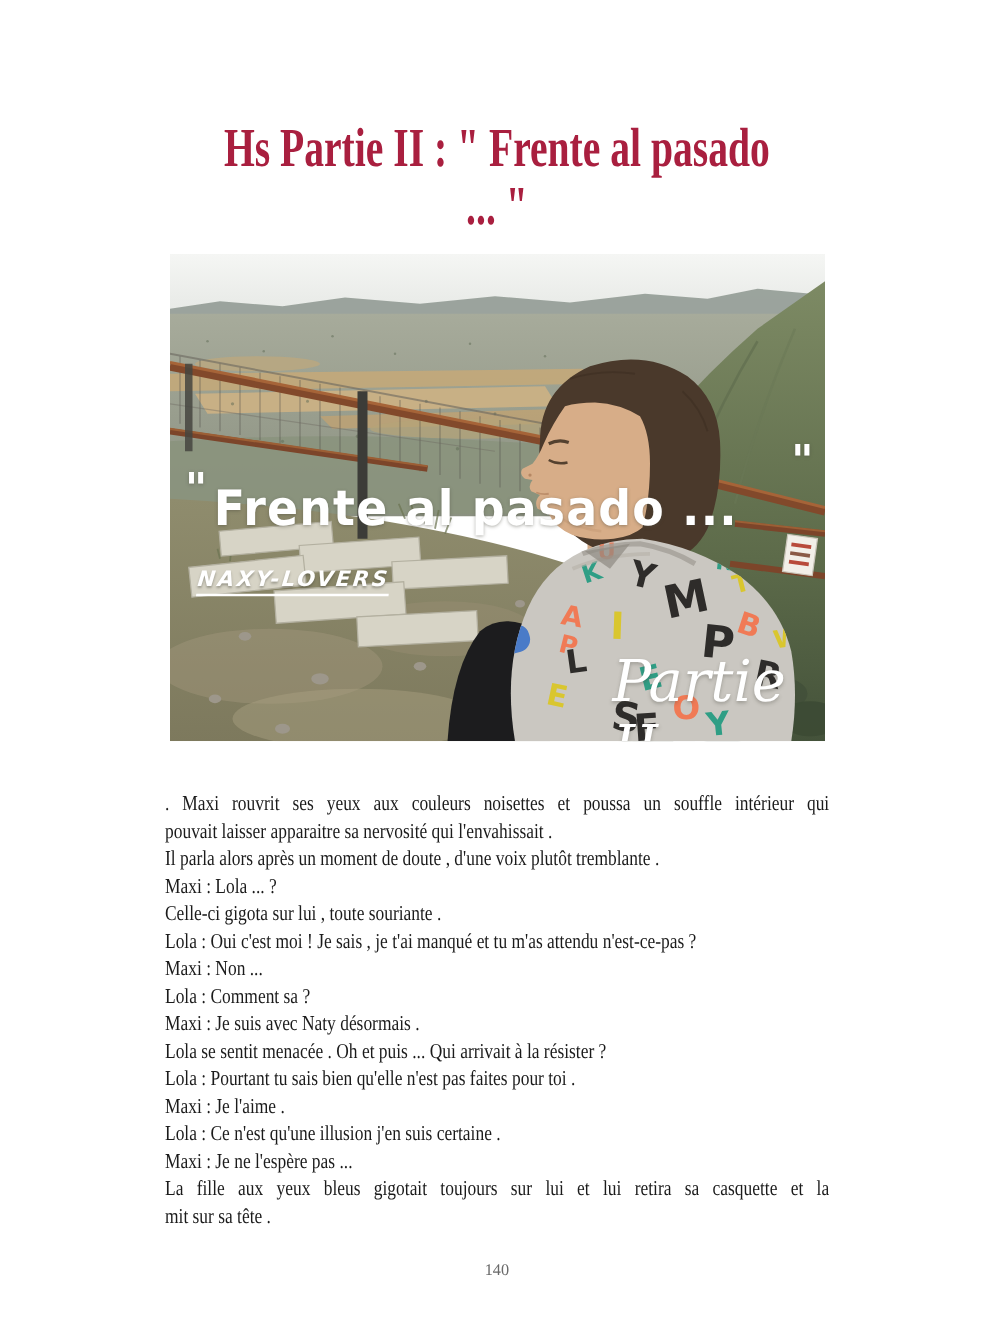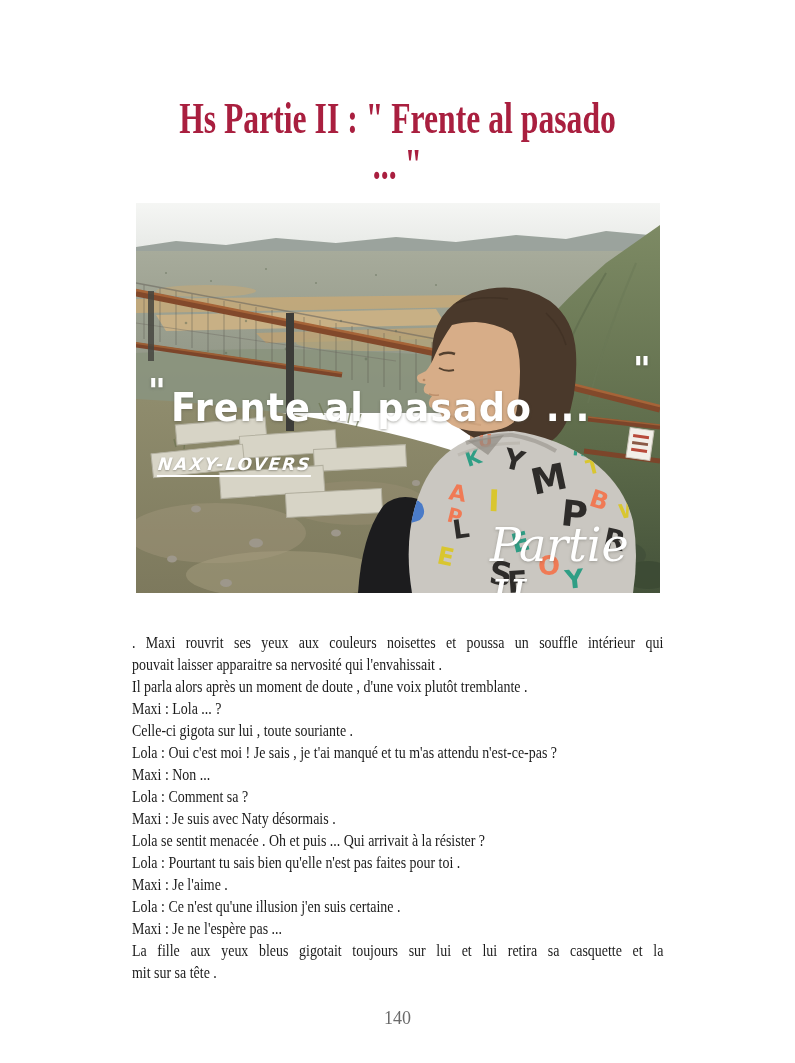--- a/index.html
+++ b/index.html
@@ -27,21 +27,21 @@
         border-bottom:3px solid #fff;padding:0 8px 3px 4px;
         text-shadow:0 1px 3px rgba(70,70,60,.35);}
   
   .body{position:absolute;left:132px;top:632px;width:648px;
         font-size:17px;line-height:22px;color:#1b1b1b;
         transform:scaleX(.82);transform-origin:0 0;}
   .body .line{white-space:nowrap;}
   .body .line.justify{text-align:justify;text-align-last:justify;}
   
   .pagenum{position:absolute;left:0;top:1008px;width:795px;text-align:center;
-           font-size:18px;color:#6a6a6a;}
+           font-size:13px;color:#6a6a6a;}
 </style>
 </head>
 <body>
 
 <div class="page">
 
   <div class="title">
     <div>Hs Partie II : " Frente al pasado</div>
     <div>... "</div>
   </div>

